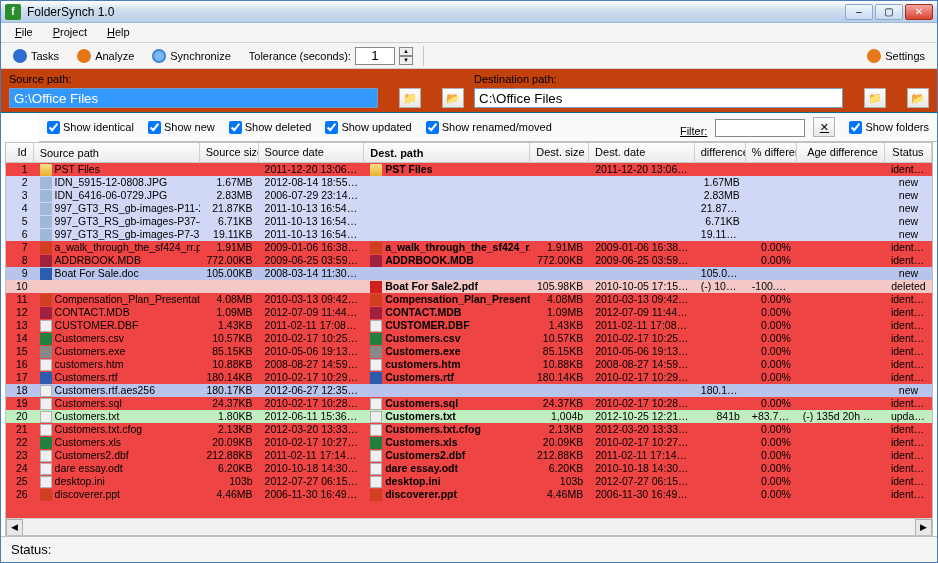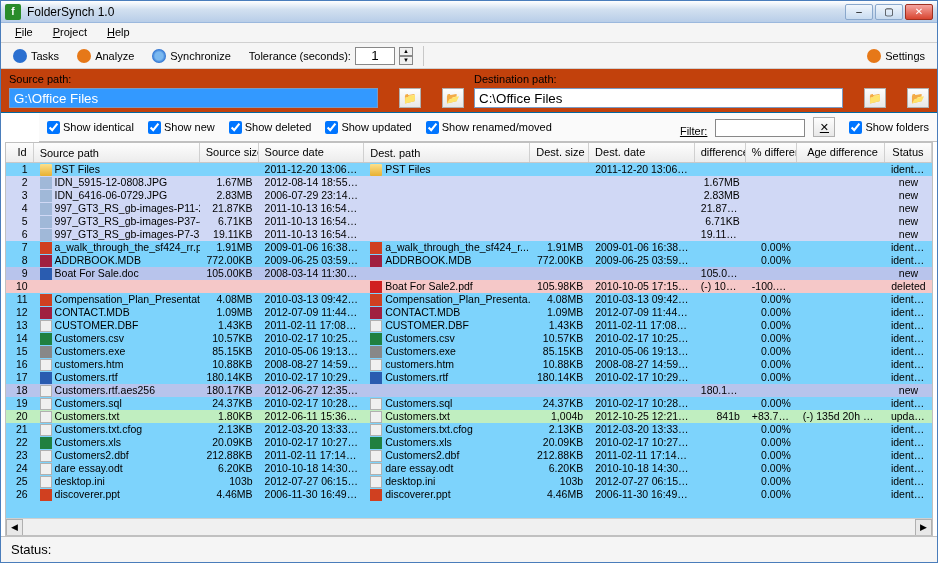--- a/index.html
+++ b/index.html
@@ -37,31 +37,31 @@
 .pathbox input { flex: 1; height: 20px; border: 1px solid #7a9bc4; padding: 0 4px; }
 .pathbox input.sel { background: #3399ff; color: #fff; }
 .fbtn { width: 22px; height: 20px; border: 1px solid #b0b0b0; background: linear-gradient(to bottom, #fdfdfd, #e8e8e8); cursor: pointer; display: flex; align-items: center; justify-content: center; font-size: 11px; }
 
 .filters { display: flex; align-items: center; padding: 4px 8px; gap: 14px; background: #fafafa; border-bottom: 1px solid #c0c0c0; margin-left: 38px; }
 .chk { display: flex; align-items: center; gap: 3px; }
 .chk input { width: 13px; height: 13px; }
 .filterbox { display: flex; align-items: flex-end; gap: 8px; text-decoration: underline; }
 .filterbox input { width: 90px; height: 18px; border: 1px solid #888; padding: 0 3px; }
 
-.gridwrap { flex: 1; overflow: hidden; display: flex; flex-direction: column; background: #7dd3fc; border: 1px solid #c0c0c0; margin: 0 4px; }
+.gridwrap { flex: 1; overflow: hidden; display: flex; flex-direction: column; background: #ef4444; border: 1px solid #c0c0c0; margin: 0 4px; }
 .ghead { display: flex; background: linear-gradient(to bottom, #fdfdfd, #ececec); border-bottom: 1px solid #c8c8c8; height: 20px; flex-shrink: 0; }
 .ghead .col { border-right: 1px solid #d0d0d0; padding: 3px 6px; overflow: hidden; white-space: nowrap; }
 .gbody { flex: 1; overflow-y: scroll; overflow-x: hidden; }
 .row { display: flex; height: 13px; line-height: 13px; font-size: 10.5px; }
 .row .col { padding: 0 6px; overflow: hidden; white-space: nowrap; text-overflow: ellipsis; }
 .c-id { width: 28px; text-align: right; }
 .c-sp { width: 170px; display: flex; align-items: center; gap: 3px; }
 .c-ss { width: 60px; text-align: right; }
 .c-sd { width: 108px; }
-.c-dp { width: 170px; display: flex; align-items: center; gap: 3px; }
+.c-dp { width: 170px; display: flex; align-items: center; gap: 3px; font-weight: bold; }
 .c-ds { width: 60px; text-align: right; }
 .c-dd { width: 108px; }
 .c-df { width: 52px; text-align: right; }
 .c-pd { width: 52px; text-align: right; }
 .c-ad { width: 90px; text-align: right; }
 .c-st { width: 48px; text-align: center; }
 .ficon { width: 12px; height: 12px; display: inline-block; flex-shrink: 0; }
 .i-folder { background: linear-gradient(to bottom, #fce08c, #e8b030); border-radius: 1px; }
 .i-jpg { background: #a0b8d8; }
 .i-ppt { background: #d04020; }

